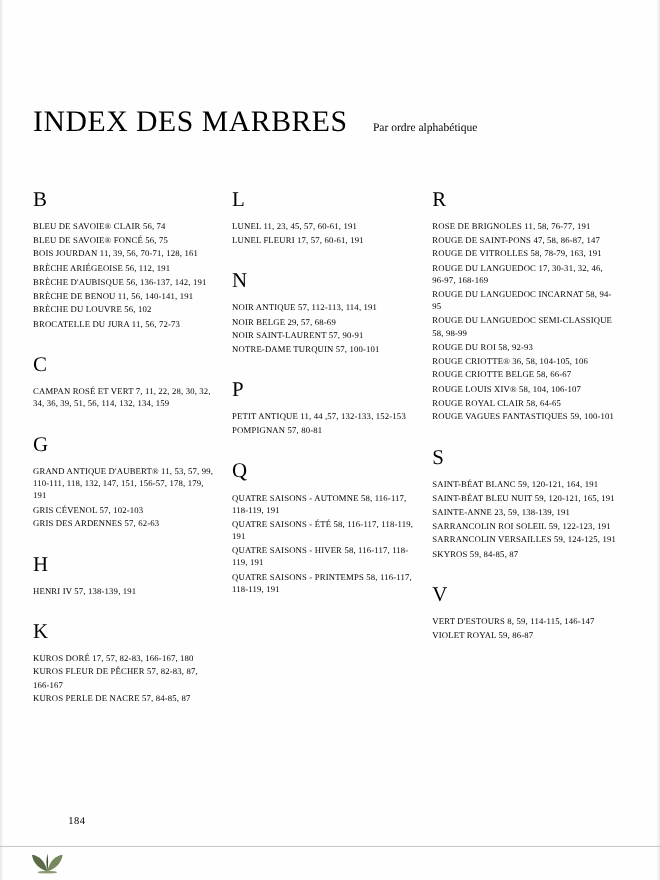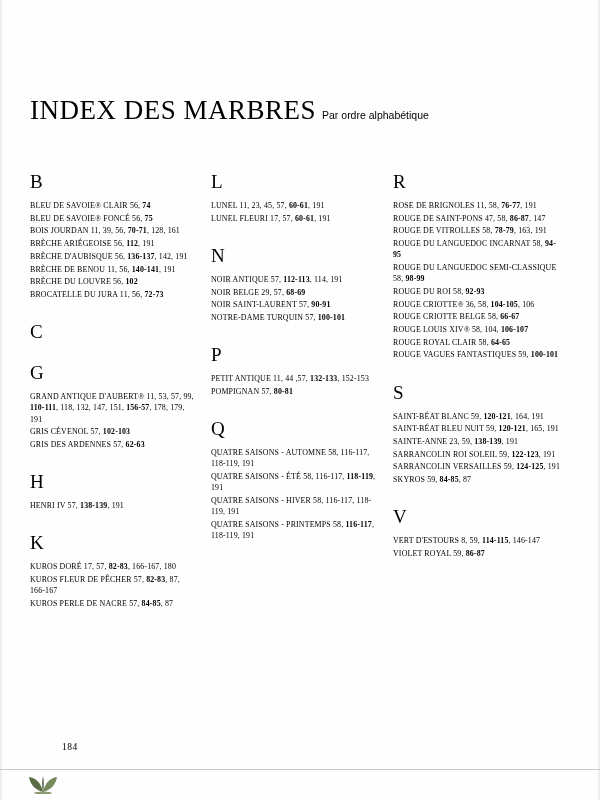--- a/index.html
+++ b/index.html
@@ -32,23 +32,23 @@
   }
   .main-title {
     font-family: "Liberation Serif", serif;
     font-size: 27px;
     letter-spacing: 0.5px;
     font-weight: normal;
     color: #000;
     white-space: nowrap;
   }
   .subtitle {
-    font-family: Liberation Sans, sans-serif;
+    font-family: Liberation Serif, serif;
     font-size: 10.5px;
-    margin-left: 6px;
+    margin-left: 23px;
     color: #000;
     white-space: nowrap;
   }
   .columns {
     position: absolute;
     left: 30px;
     top: 172px;
     width: 545px;
     display: flex;
     gap: 0px;
@@ -72,21 +72,21 @@
   }
   .group:last-child { margin-bottom: 0; }
   .entry {
     font-size: 7.9px;
     line-height: 11.2px;
     margin-bottom: 1.5px;
     letter-spacing: 0.15px;
     text-transform: uppercase;
   }
   .entry b {
-    font-weight: bold;
+    font-weight: normal;
   }
   .folio {
     position: absolute;
     left: 30px;
     top: 742px;
     font-size: 9.5px;
     letter-spacing: 0.5px;
     margin-left: 32px;
   }
   .bottom-rule {
@@ -138,20 +138,21 @@
           <div class="entry">BLEU DE SAVOIE® FONCÉ 56, <b>75</b></div>
           <div class="entry">BOIS JOURDAN 11, 39, 56, <b>70-71</b>, 128, 161</div>
           <div class="entry">BRÈCHE ARIÉGEOISE 56, <b>112</b>, 191</div>
           <div class="entry">BRÈCHE D'AUBISQUE 56, <b>136-137</b>, 142, 191</div>
           <div class="entry">BRÈCHE DE BENOU 11, 56, <b>140-141</b>, 191</div>
           <div class="entry">BRÈCHE DU LOUVRE 56, <b>102</b></div>
           <div class="entry">BROCATELLE DU JURA 11, 56, <b>72-73</b></div>
         </div>
         <div class="group">
           <div class="letter">C</div>
+          <div class="entry">CAMPAN ROSÉ ET VERT 7, 11, 22, 28, 30, 32, 34, 36, 39, 51, 56, 114, 132, <b>134</b>, 159</div>
         </div>
         <div class="group">
           <div class="letter">G</div>
           <div class="entry">GRAND ANTIQUE D'AUBERT® 11, 53, 57, 99, <b>110-111</b>, 118, 132, 147, 151, <b>156-57</b>, 178, 179, 191</div>
           <div class="entry">GRIS CÉVENOL 57, <b>102-103</b></div>
           <div class="entry">GRIS DES ARDENNES 57, <b>62-63</b></div>
         </div>
         <div class="group">
           <div class="letter">H</div>
           <div class="entry">HENRI IV 57, <b>138-139</b>, 191</div>
@@ -188,20 +189,21 @@
           <div class="entry">QUATRE SAISONS - HIVER 58, 116-117, 118-119, 191</div>
           <div class="entry">QUATRE SAISONS - PRINTEMPS 58, <b>116-117</b>, 118-119, 191</div>
         </div>
       </div>
       <div class="col">
         <div class="group">
           <div class="letter">R</div>
           <div class="entry">ROSE DE BRIGNOLES 11, 58, <b>76-77</b>, 191</div>
           <div class="entry">ROUGE DE SAINT-PONS 47, 58, <b>86-87</b>, 147</div>
           <div class="entry">ROUGE DE VITROLLES 58, <b>78-79</b>, 163, 191</div>
+          <div class="entry">ROUGE DU LANGUEDOC 17, 30-31, 32, 46, <b>96-97</b>, 168-169</div>
           <div class="entry">ROUGE DU LANGUEDOC INCARNAT 58, <b>94-95</b></div>
           <div class="entry">ROUGE DU LANGUEDOC SEMI-CLASSIQUE 58, <b>98-99</b></div>
           <div class="entry">ROUGE DU ROI 58, <b>92-93</b></div>
           <div class="entry">ROUGE CRIOTTE® 36, 58, <b>104-105</b>, 106</div>
           <div class="entry">ROUGE CRIOTTE BELGE 58, <b>66-67</b></div>
           <div class="entry">ROUGE LOUIS XIV® 58, 104, <b>106-107</b></div>
           <div class="entry">ROUGE ROYAL CLAIR 58, <b>64-65</b></div>
           <div class="entry">ROUGE VAGUES FANTASTIQUES 59, <b>100-101</b></div>
         </div>
         <div class="group">

